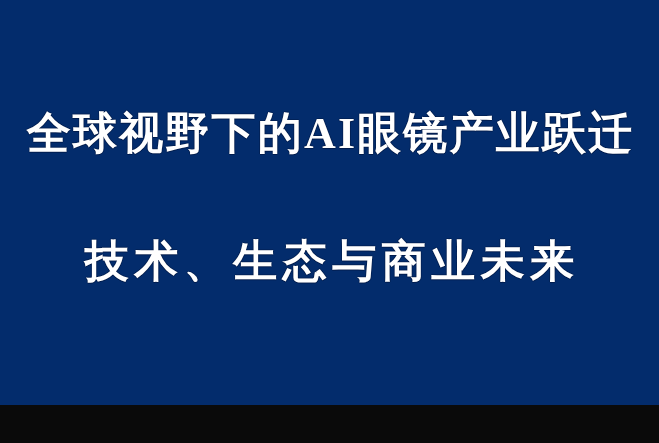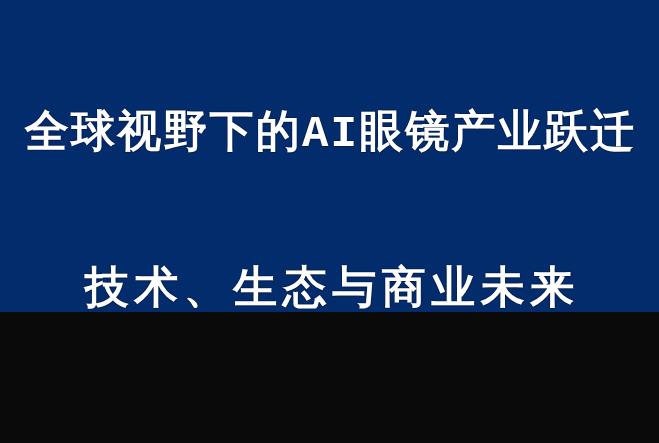--- a/index.html
+++ b/index.html
@@ -4,24 +4,24 @@
 <title>全球视野下的AI眼镜产业跃迁</title>
 <style>
   html, body {
     margin: 0;
     padding: 0;
     background: #0a0a0a;
   }
   #slide {
     position: relative;
     width: 659px;
-    height: 312px;
+    height: 405px;
     overflow: hidden;
     background-color: #032c6c;
-    font-family: Liberation Mono, monospace;
+    font-family: Liberation Serif, serif;
     -webkit-font-smoothing: antialiased;
   }
 
   
   .backdrop {
     position: absolute;
     inset: 0;
     background-color: #032c6c;
   }
 
@@ -52,21 +52,21 @@
   }
 
   .title-line.primary {
     margin-top: 112px;
     font-size: 44px;
     letter-spacing: 2.2px;
     text-indent: 2.2px;
   }
 
   .title-line.secondary {
-    margin-top: 112px;
+    margin-top: 84px;
     font-size: 44px;
     letter-spacing: 5.5px;
     text-indent: 5.5px;
   }
 </style>
 </head>
 <body>
 
 <div id="slide">
 

